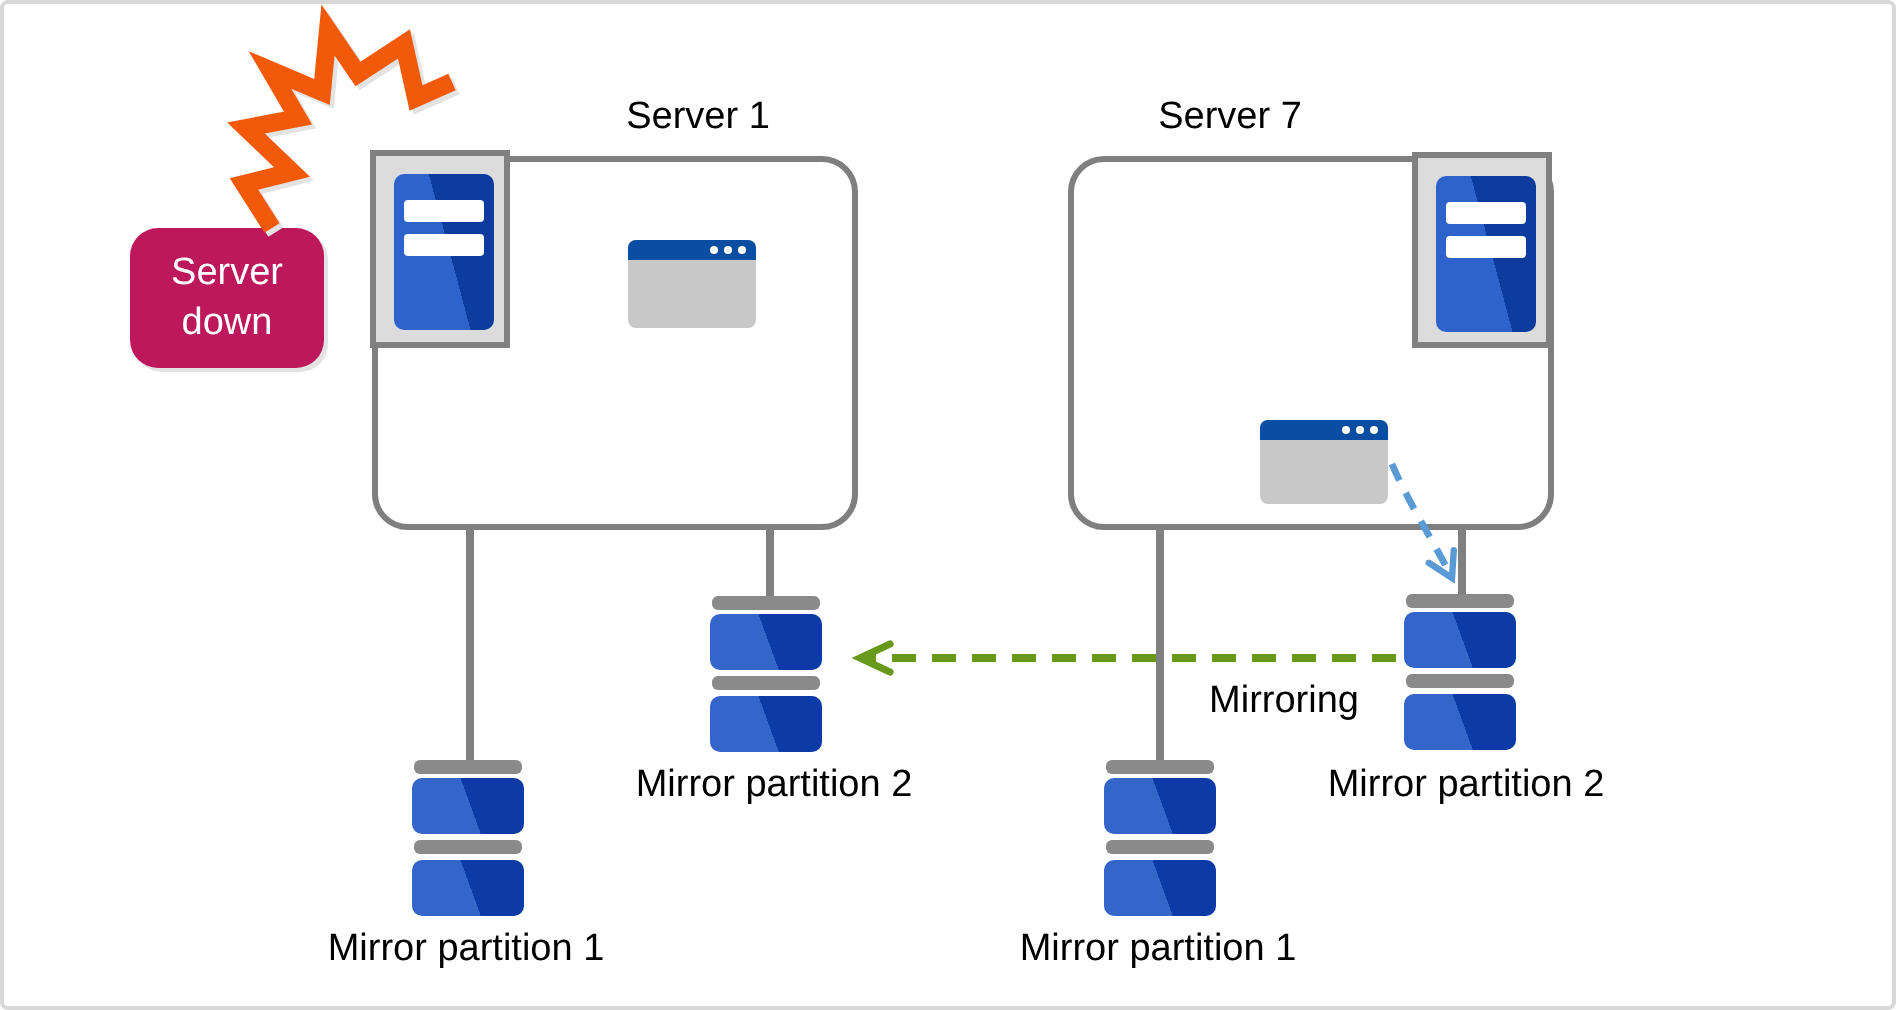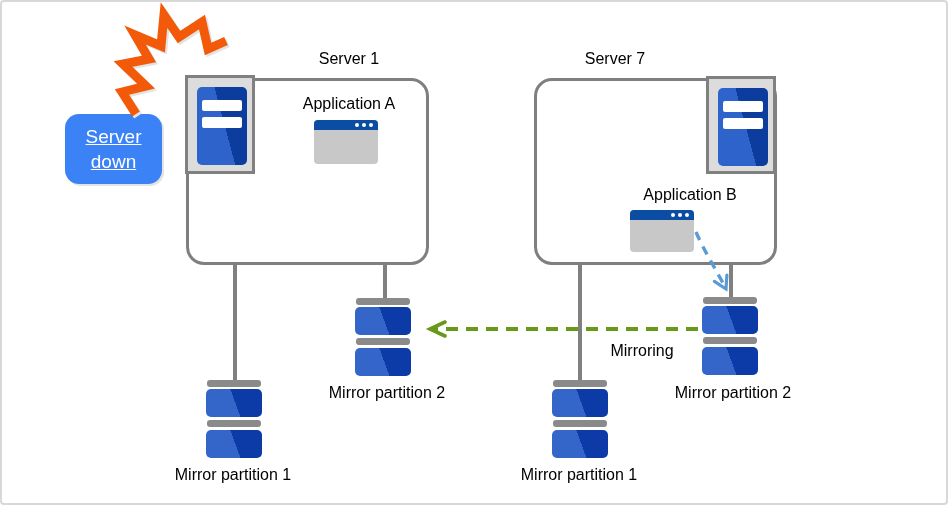--- a/index.html
+++ b/index.html
@@ -1,75 +1,72 @@
 <!DOCTYPE html>
 <html><head>
 <meta charset="utf-8">
 <style>
   html,body{margin:0;padding:0;background:#fff;}
   .canvas{
     position:relative;width:948px;height:505px;box-sizing:border-box;
     background:#ffffff;border:2px solid #d8d8d8;border-radius:4px;
     font-family:"Liberation Sans", sans-serif;color:#000;overflow:hidden;
   }
-  .lbl{position:absolute;transform:translateX(-50%);font-size:16px;line-height:22px;white-space:nowrap;}
+  .lbl{position:absolute;transform:translateX(-50%);font-size:19px;line-height:22px;white-space:nowrap;}
   .sbox{position:absolute;box-sizing:border-box;border:3px solid #7f7f7f;border-radius:18px;background:#ffffff;}
   .sicon{position:absolute;width:70px;box-sizing:border-box;background:#dcdcdc;border:3px solid #808080;}
   .tower{position:absolute;left:9px;top:9px;width:50px;height:78px;border-radius:5px;
          background:linear-gradient(75deg,#2e63cb 54%,#0c3c9e 54%);}
   .tbar{position:absolute;left:5px;width:40px;height:11px;background:#ffffff;border-radius:2px;}
   .win{position:absolute;width:64px;border-radius:4px;overflow:hidden;background:#c8c8c8;}
   .winbar{height:10px;background:#0b4da2;display:flex;align-items:center;justify-content:flex-end;gap:3px;padding-right:5px;}
   .windot{width:4px;height:4px;border-radius:50%;background:#ffffff;}
   .disk{position:absolute;width:56px;}
   .dcap{width:54px;height:7px;background:#8a8a8a;border-radius:3px;margin:0 auto 2px;}
   .dplat{width:56px;height:28px;border-radius:5px;background:linear-gradient(70deg,#3465c8 52%,#0c3aa6 52%);}
   .dsep{width:54px;height:7px;background:#8a8a8a;border-radius:3px;margin:3px auto;}
   .badge{
     position:absolute;left:63px;top:112px;width:97px;height:70px;box-sizing:border-box;
-    background:#3b82f6;border-radius:14px;color:#ffffff;font-size:19px;line-height:25px;
+    background:#be185d;border-radius:14px;color:#ffffff;font-size:19px;line-height:25px;
     display:flex;align-items:center;justify-content:center;text-align:center;padding:4px;
     filter:drop-shadow(2px 2px 0 #e3e3e3);
-    text-decoration:underline;
   }
   .overlay{position:absolute;left:0;top:0;pointer-events:none;}
 </style>
 </head>
 <body>
 
 <div class="canvas">
 
   <div class="badge">Server down</div>
 
   <div class="lbl" style="left:347px;top:46px">Server 1</div>
   <div class="sbox" style="left:184px;top:76px;width:243px;height:187px"></div>
   <div class="sicon" style="left:183px;top:73px;height:99px">
     <div class="tower">
       <div class="tbar" style="top:13px"></div>
       <div class="tbar" style="top:30px"></div>
     </div>
   </div>
-  <div class="lbl" style="left:347px;top:91px">Application A</div>
   <div class="win" style="left:312px;top:118px;height:44px">
     <div class="winbar">
       <i class="windot"></i>
       <i class="windot"></i>
       <i class="windot"></i>
     </div>
   </div>
 
   <div class="lbl" style="left:613px;top:46px">Server 7</div>
   <div class="sbox" style="left:532px;top:76px;width:243px;height:187px"></div>
   <div class="sicon" style="left:704px;top:74px;height:98px">
     <div class="tower">
       <div class="tbar" style="top:13px"></div>
       <div class="tbar" style="top:30px"></div>
     </div>
   </div>
-  <div class="lbl" style="left:688px;top:182px">Application B</div>
   <div class="win" style="left:628px;top:208px;height:42px">
     <div class="winbar">
       <i class="windot"></i>
       <i class="windot"></i>
       <i class="windot"></i>
     </div>
   </div>
 
   <div class="disk" style="left:204px;top:378px">
     <div class="dcap"></div>

